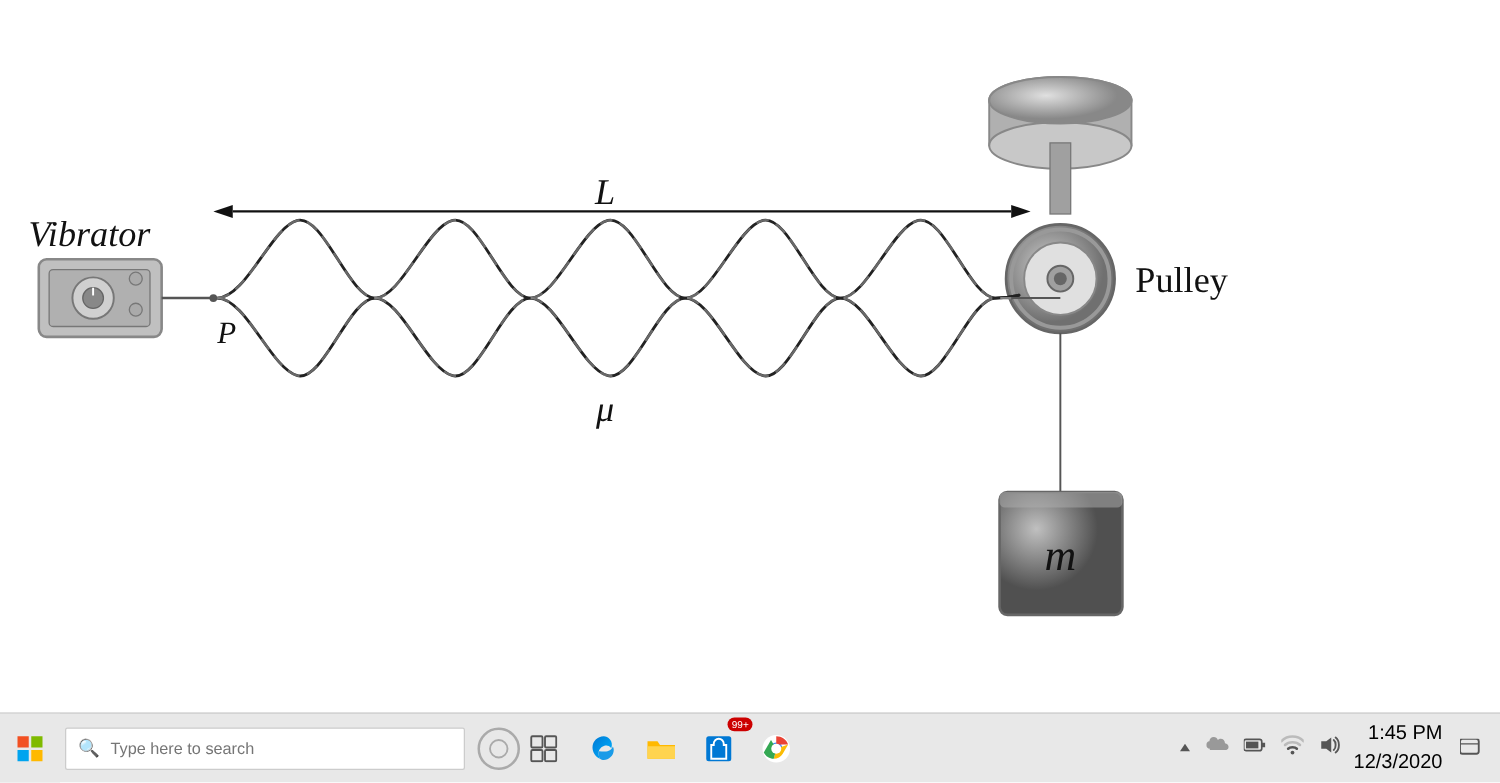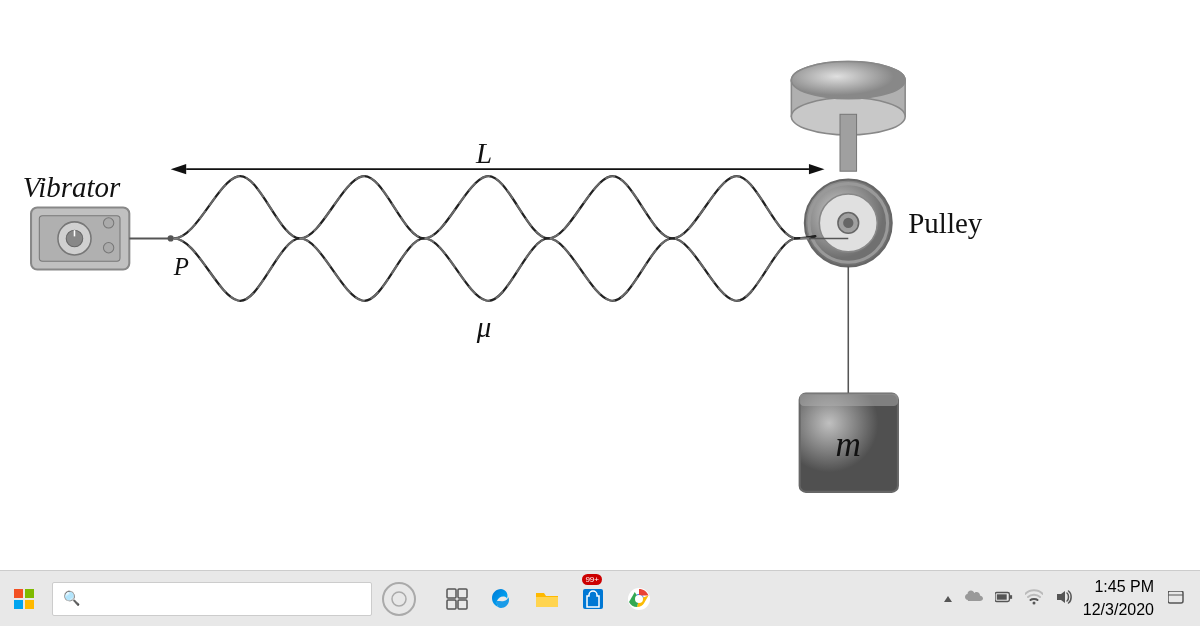--- a/index.html
+++ b/index.html
@@ -85,21 +85,21 @@
       align-items: center;
       margin-left: 8px;
       gap: 2px;
     }
 
     .taskbar-icon-btn {
       width: 44px;
       height: 56px;
       display: flex;
       align-items: center;
-      justify-content: flex-end;
+      justify-content: flex-start;
       cursor: pointer;
     }
 
     .taskbar-right {
       margin-left: auto;
       display: flex;
       align-items: center;
       padding-right: 8px;
       gap: 6px;
     }
@@ -280,20 +280,21 @@
     <svg viewBox="0 0 22 22" fill="none" xmlns="http://www.w3.org/2000/svg">
       <rect x="1" y="1" width="9" height="9" fill="#f25022"></rect>
       <rect x="12" y="1" width="9" height="9" fill="#7fba00"></rect>
       <rect x="1" y="12" width="9" height="9" fill="#00a4ef"></rect>
       <rect x="12" y="12" width="9" height="9" fill="#ffb900"></rect>
     </svg>
   </div>
 
   <div class="taskbar-search">
     <span class="search-icon">🔍</span>
+    <input type="text" readonly="" placeholder="Type here to search" style="">
   </div>
 
   <div style="margin-left:6px;">
     <div class="cortana-circle">
       <svg width="18" height="18" viewBox="0 0 18 18">
         <circle cx="9" cy="9" r="7" fill="none" stroke="#aaa" stroke-width="1.5"></circle>
       </svg>
     </div>
   </div>
 

